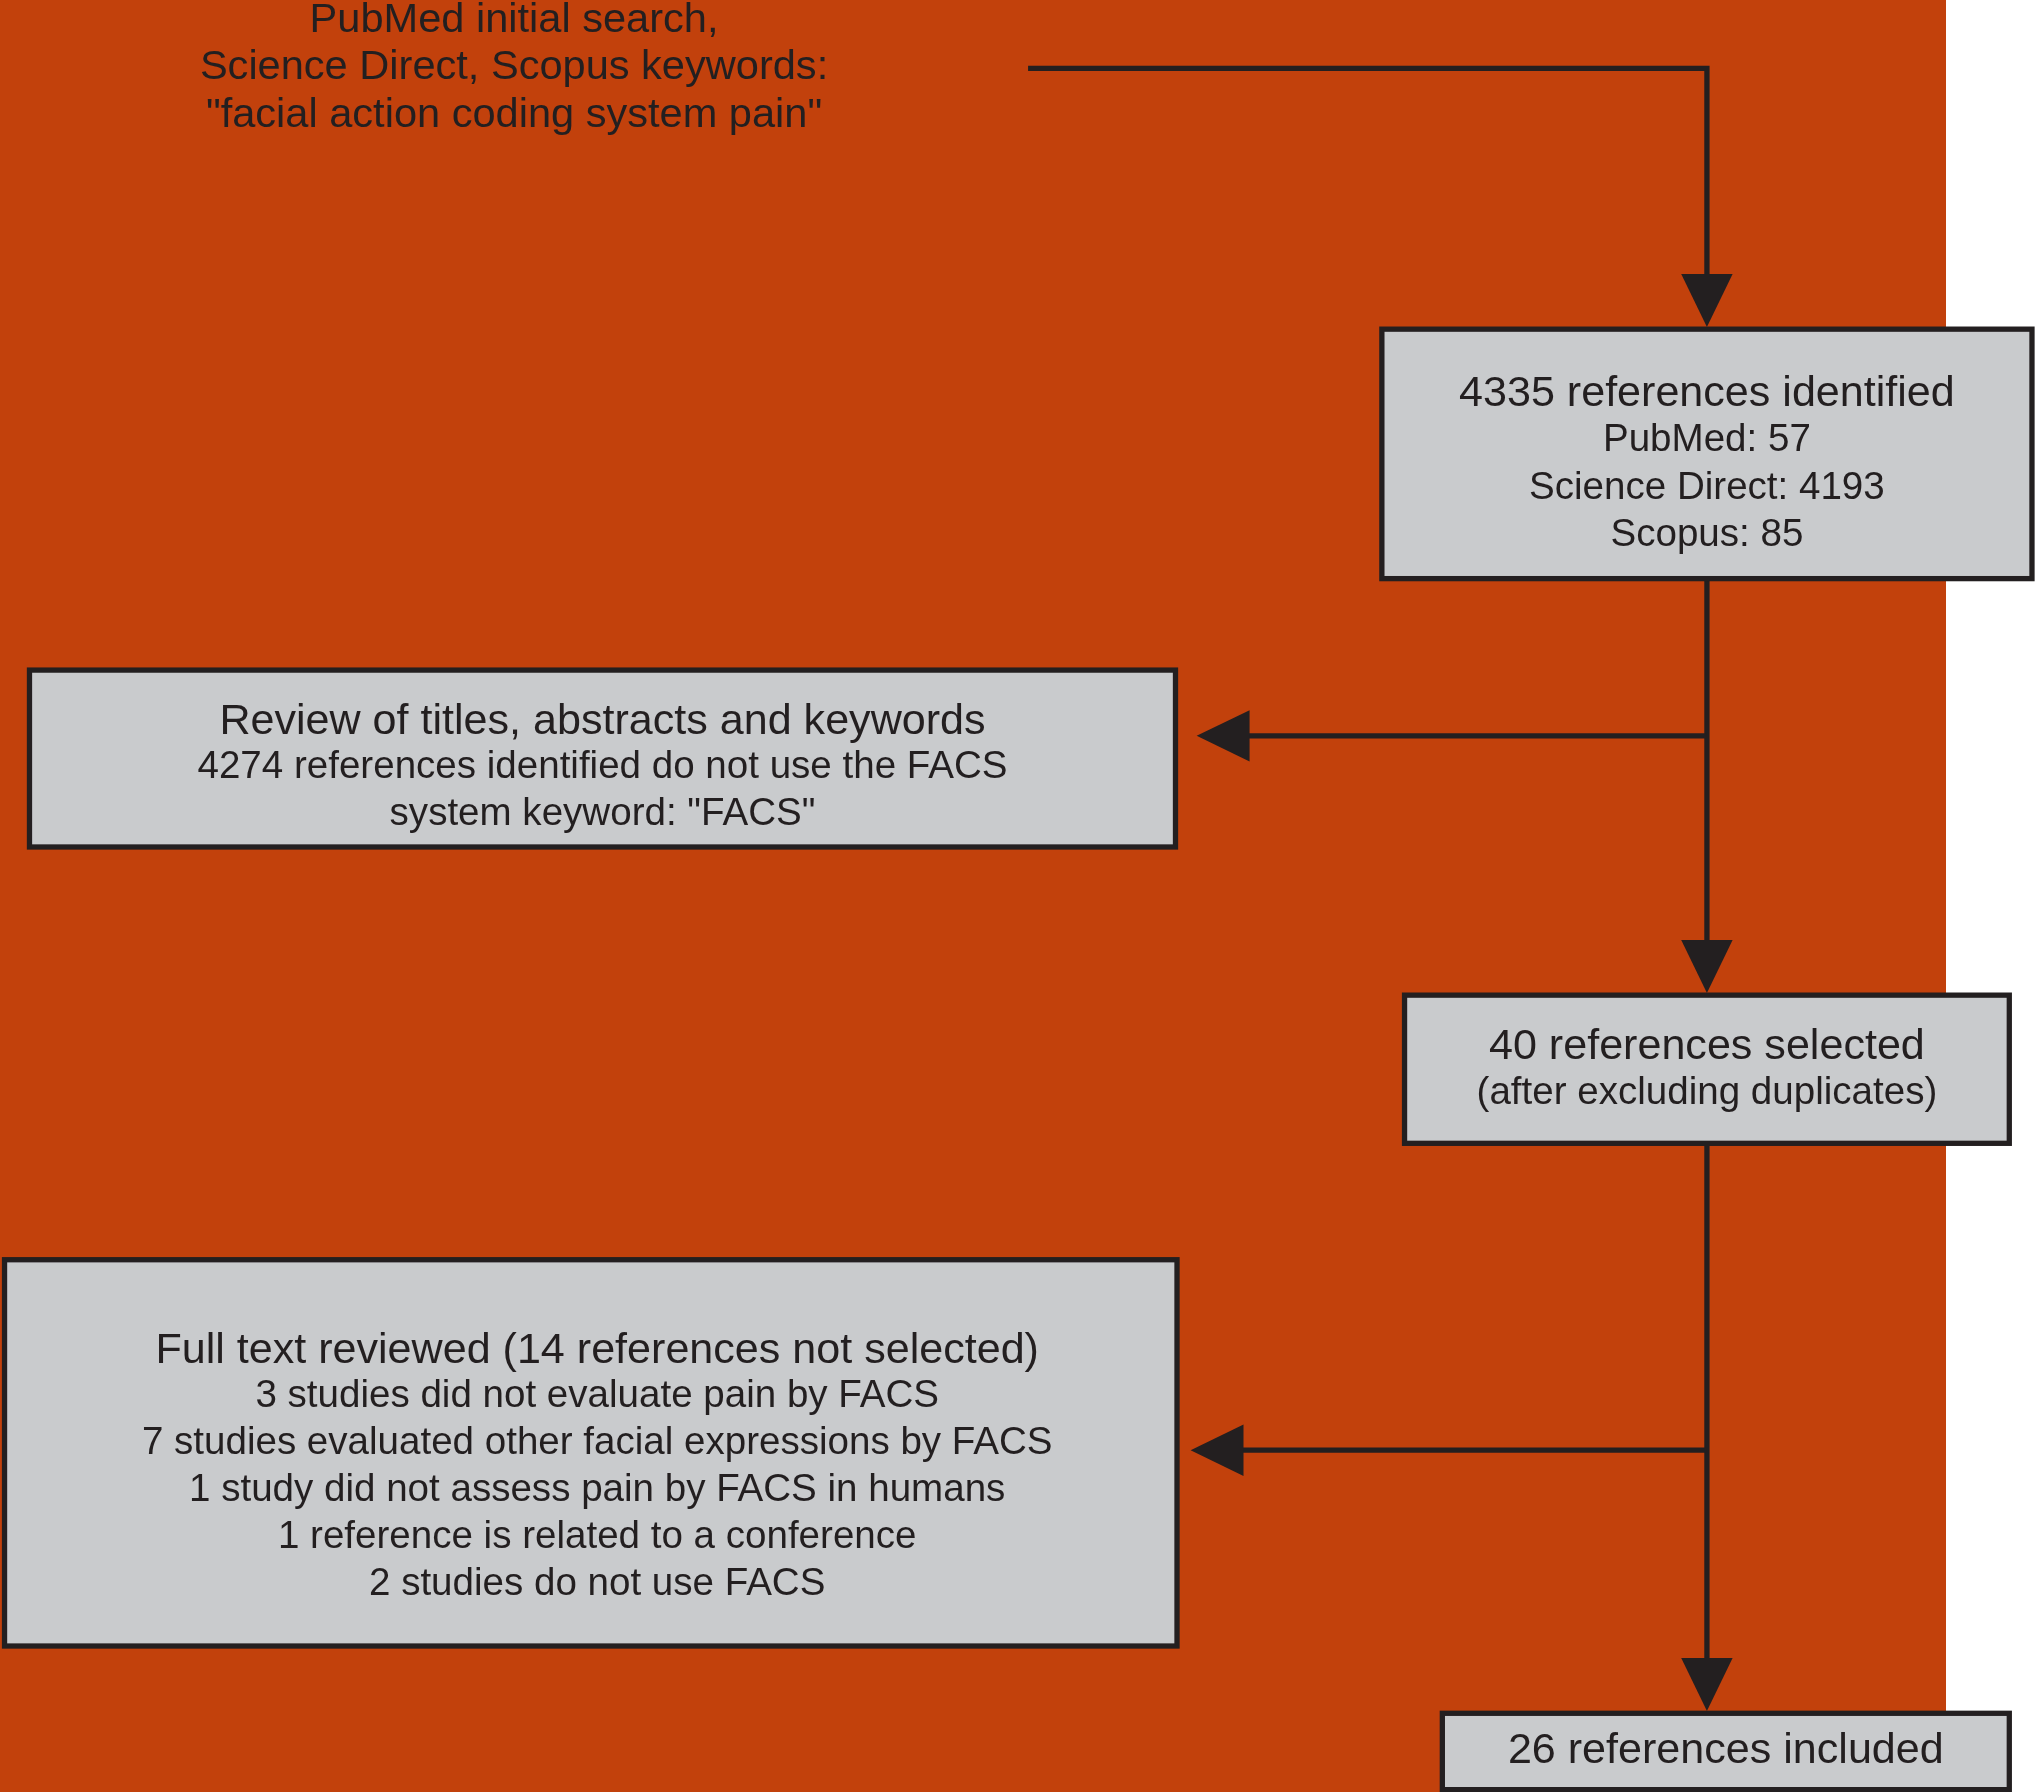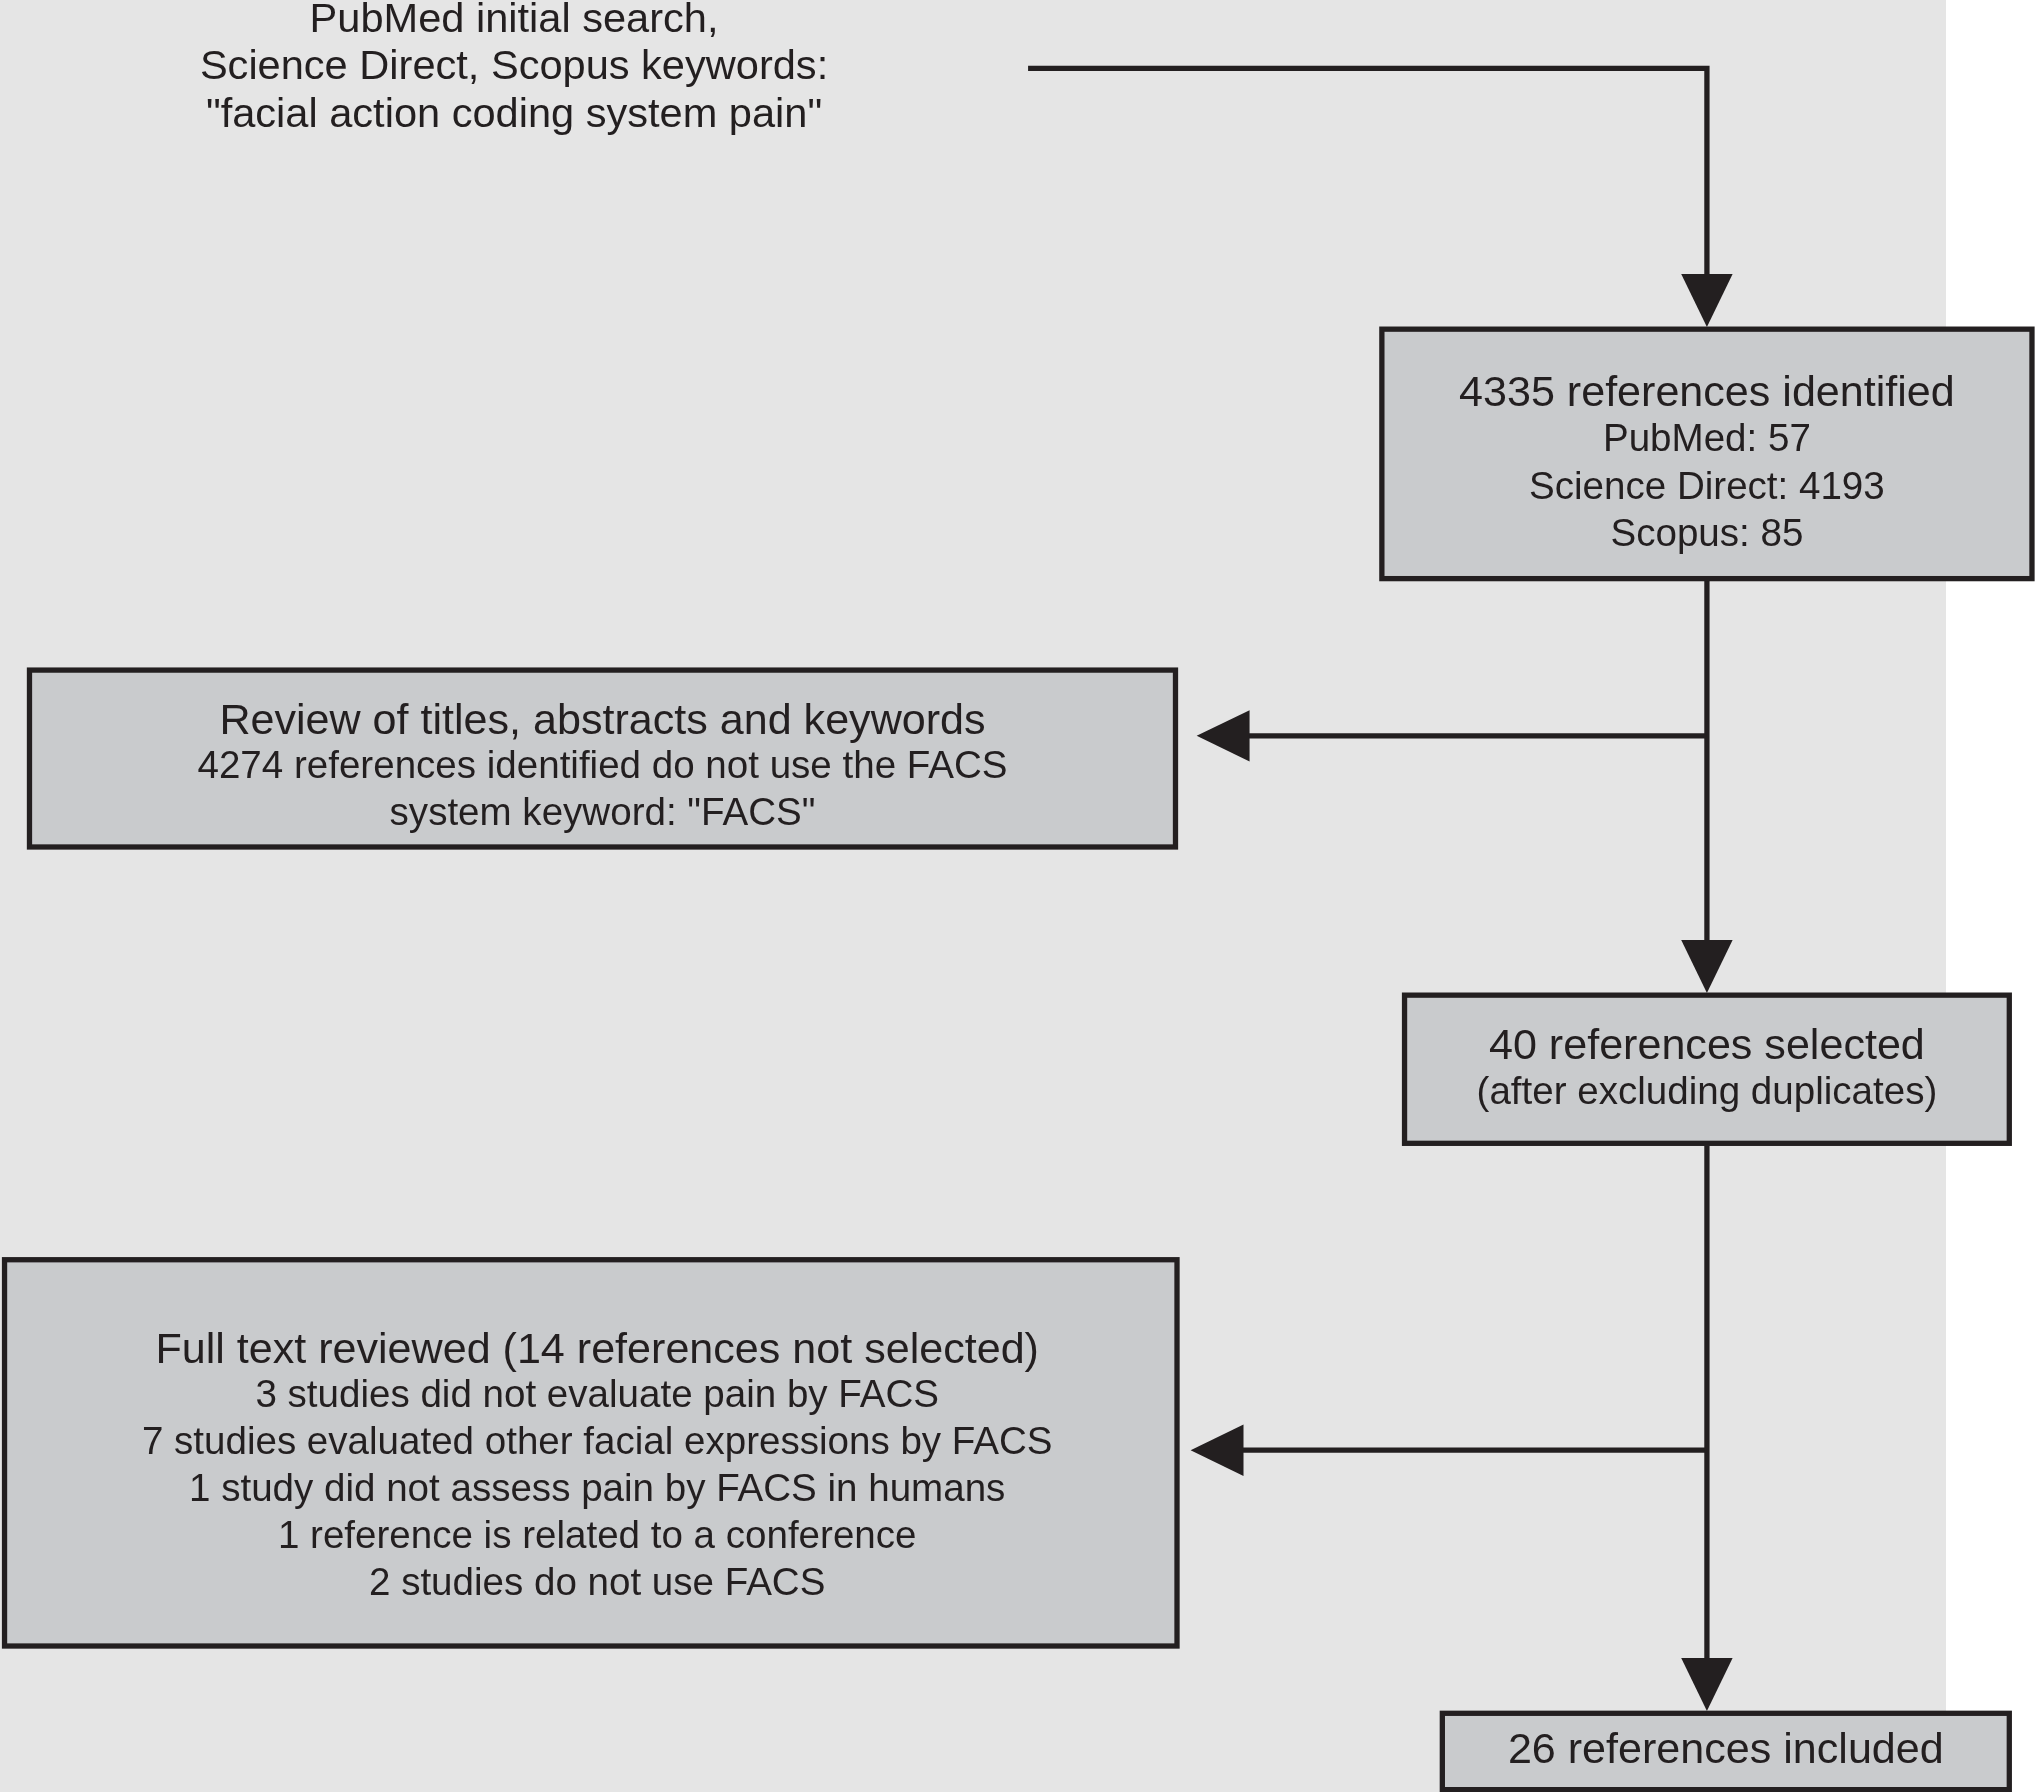--- a/index.html
+++ b/index.html
@@ -10,21 +10,21 @@
   body {
     width: 2035px;
     height: 1793px;
     font-family: "Liberation Sans", sans-serif;
     overflow: hidden;
   }
   #flowchart-root {
     position: relative;
     width: 1946px;
     height: 1793px;
-    background: #e5e5e5;
+    background: #c2410c;
   }
   svg.flow-svg {
     position: absolute;
     top: 0;
     left: 0;
     width: 2035px;
     height: 1793px;
     display: block;
   }
   .node-box {

